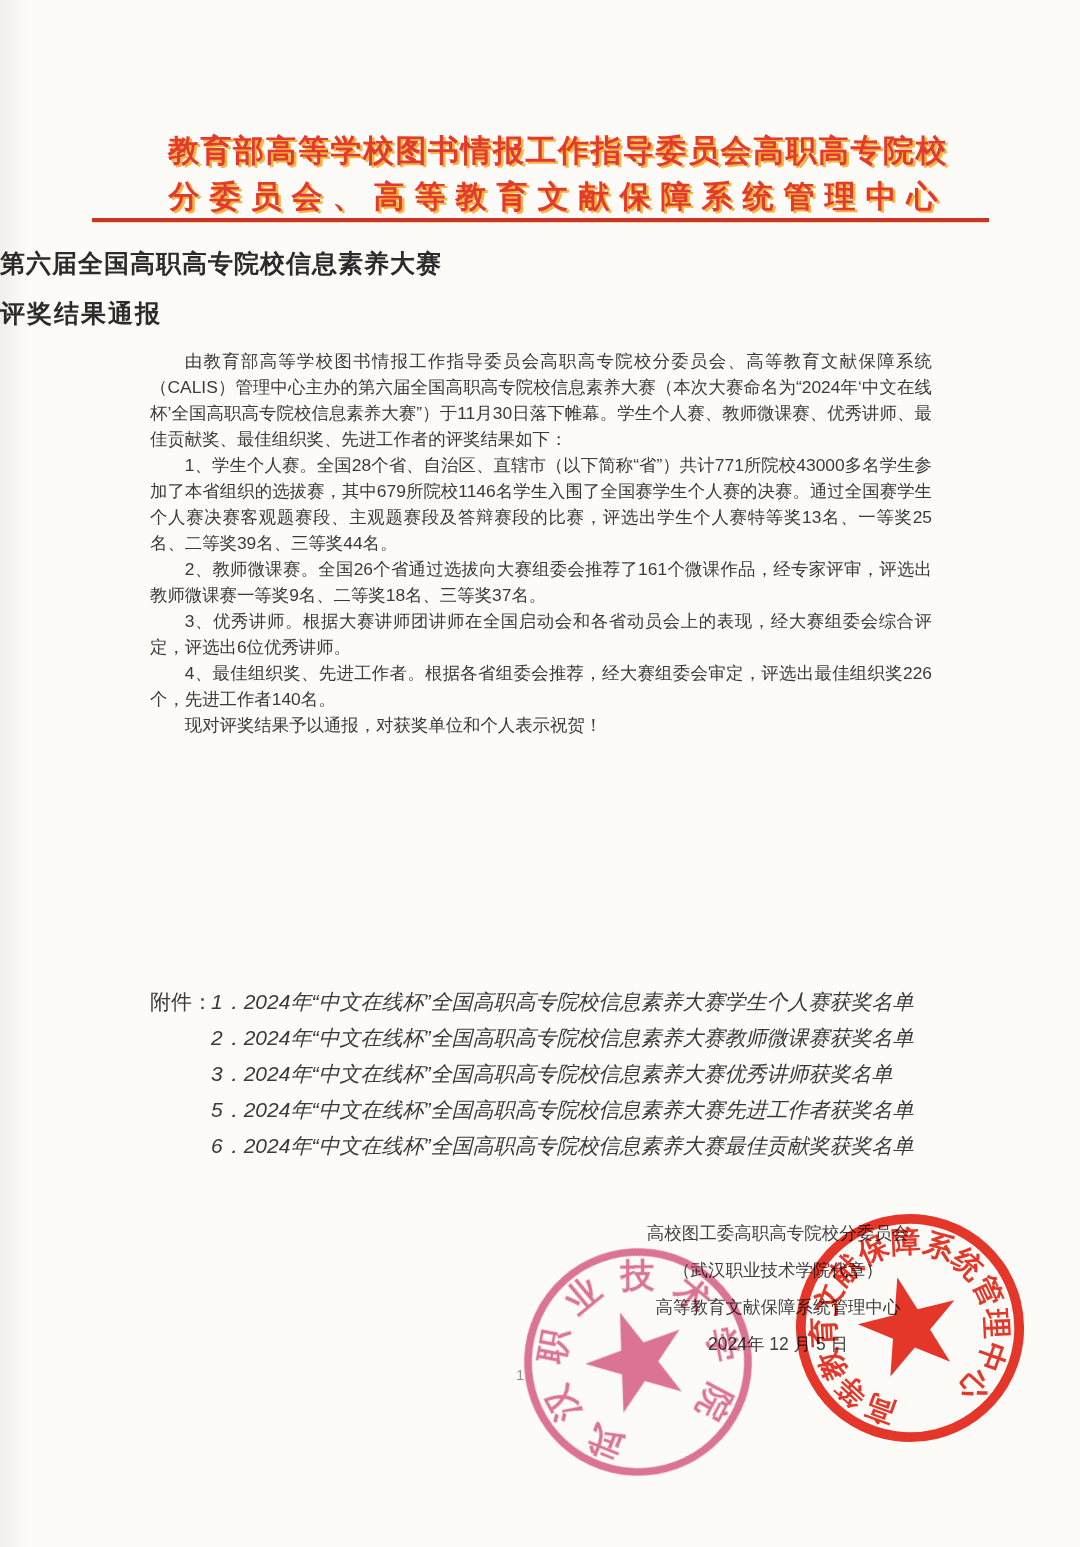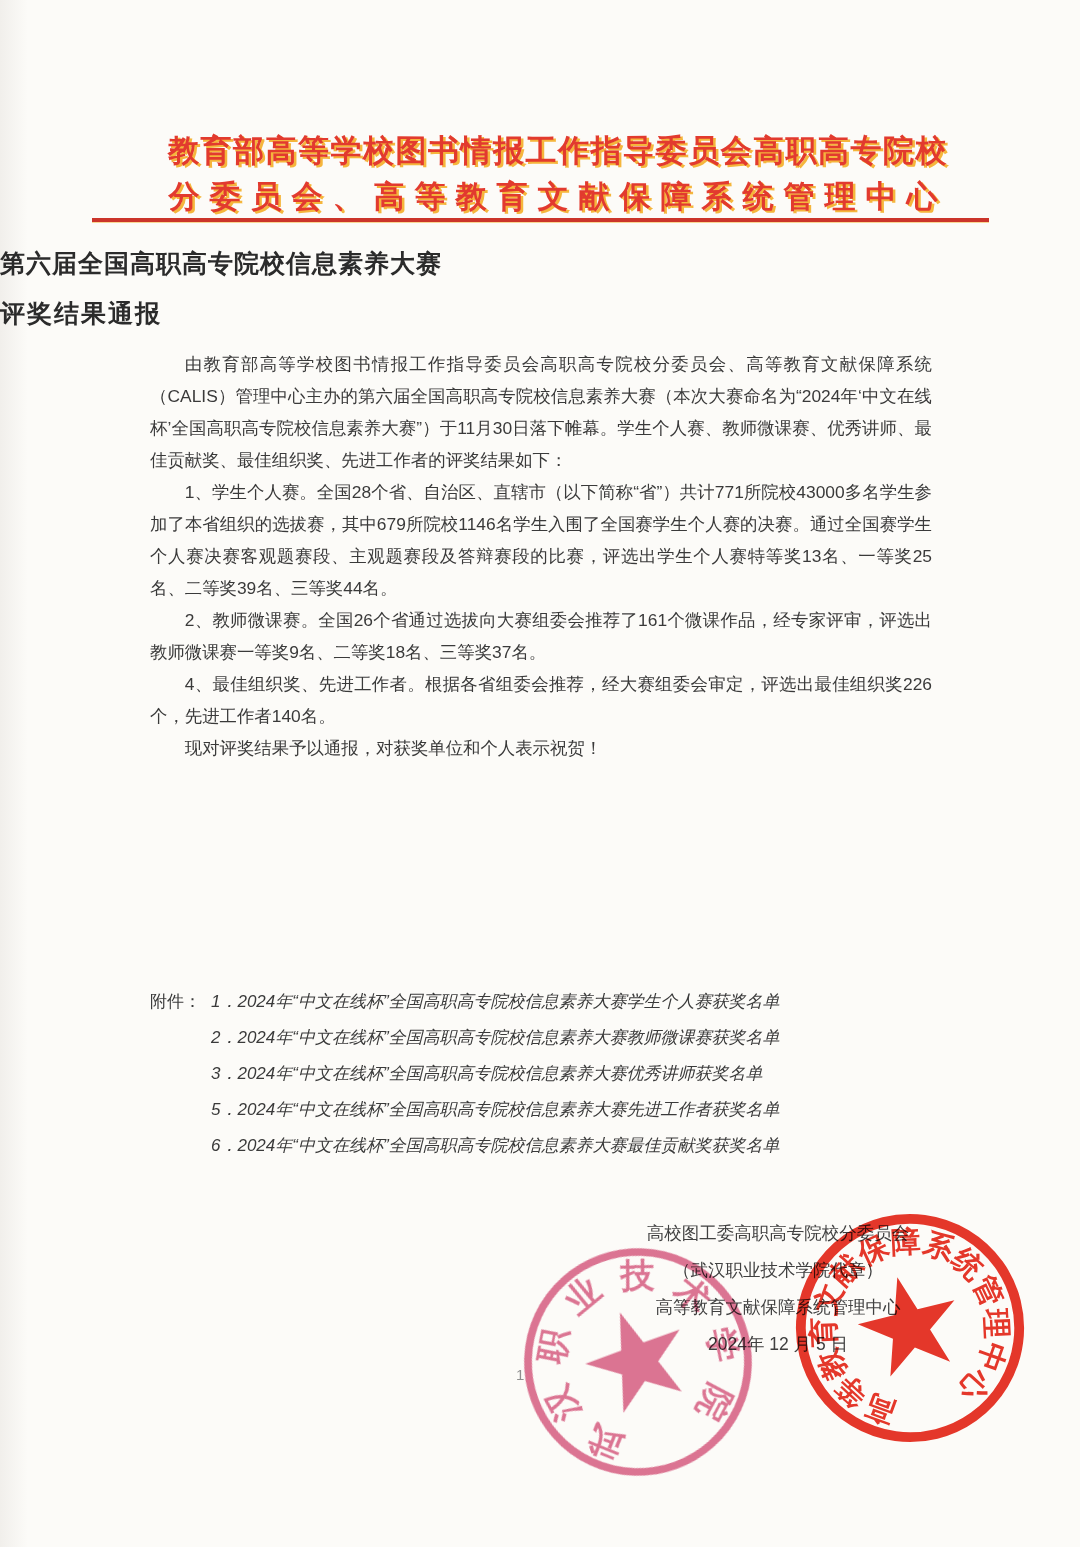--- a/index.html
+++ b/index.html
@@ -35,30 +35,30 @@
     text-align: left;
     font-weight: 700;
     color: #2b2b2b;
     letter-spacing: 1px;
   }
   .doc-title { top: 247px; font-size: 25px; }
   .doc-subtitle { top: 297px; font-size: 25px; letter-spacing: 2px; }
   
   .body-text {
     position: absolute; top: 348px; left: 150px; width: 782px;
-    font-size: 17.4px; line-height: 32px;
+    font-size: 17.4px; line-height: 26px;
     color: var(--body_text,#3a3a3a);
     font-weight: 500;
     text-align: justify;
   }
   .body-text p { margin: 0; text-indent: 2em; }
   
   .attachments {
     position: absolute; top: 984px; left: 150px; width: 800px;
-    font-size: 17px; line-height: 36px;
+    font-size: 21px; line-height: 36px;
     color: var(--body_text,#3a3a3a);
     font-weight: 500;
   }
   .att-label { position: absolute; left: 0; top: 0; }
   .att-items { margin-left: 61px; }
   .att-item { white-space: nowrap; font-style: italic; }
   
   .signature {
     position: absolute; top: 1215px; left: 558px; width: 440px;
     text-align: center;
@@ -92,20 +92,21 @@
   <div class="letterhead-line2">分委员会、高等教育文献保障系统管理中心</div>
   <div class="letterhead-rule"></div>
 
   <div class="doc-title">第六届全国高职高专院校信息素养大赛</div>
   <div class="doc-subtitle">评奖结果通报</div>
 
   <div class="body-text">
     <p>由教育部高等学校图书情报工作指导委员会高职高专院校分委员会、高等教育文献保障系统（CALIS）管理中心主办的第六届全国高职高专院校信息素养大赛（本次大赛命名为“2024年‘中文在线杯’全国高职高专院校信息素养大赛”）于11月30日落下帷幕。学生个人赛、教师微课赛、优秀讲师、最佳贡献奖、最佳组织奖、先进工作者的评奖结果如下：</p>
     <p>1、学生个人赛。全国28个省、自治区、直辖市（以下简称“省”）共计771所院校43000多名学生参加了本省组织的选拔赛，其中679所院校1146名学生入围了全国赛学生个人赛的决赛。通过全国赛学生个人赛决赛客观题赛段、主观题赛段及答辩赛段的比赛，评选出学生个人赛特等奖13名、一等奖25名、二等奖39名、三等奖44名。</p>
     <p>2、教师微课赛。全国26个省通过选拔向大赛组委会推荐了161个微课作品，经专家评审，评选出教师微课赛一等奖9名、二等奖18名、三等奖37名。</p>
+    <p>3、优秀讲师。根据大赛讲师团讲师在全国启动会和各省动员会上的表现，经大赛组委会综合评定，评选出6位优秀讲师。</p>
     <p>4、最佳组织奖、先进工作者。根据各省组委会推荐，经大赛组委会审定，评选出最佳组织奖226个，先进工作者140名。</p>
     <p>现对评奖结果予以通报，对获奖单位和个人表示祝贺！</p>
   </div>
 
   <div class="attachments">
     <div class="att-label">附件：</div>
     <div class="att-items">
       <div class="att-item">1．2024年“中文在线杯”全国高职高专院校信息素养大赛学生个人赛获奖名单</div>
       <div class="att-item">2．2024年“中文在线杯”全国高职高专院校信息素养大赛教师微课赛获奖名单</div>
       <div class="att-item">3．2024年“中文在线杯”全国高职高专院校信息素养大赛优秀讲师获奖名单</div>

